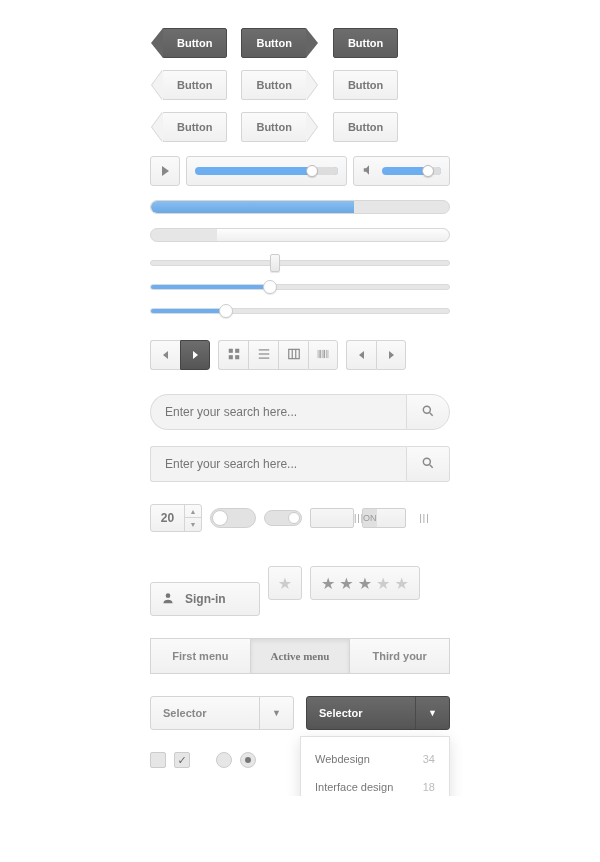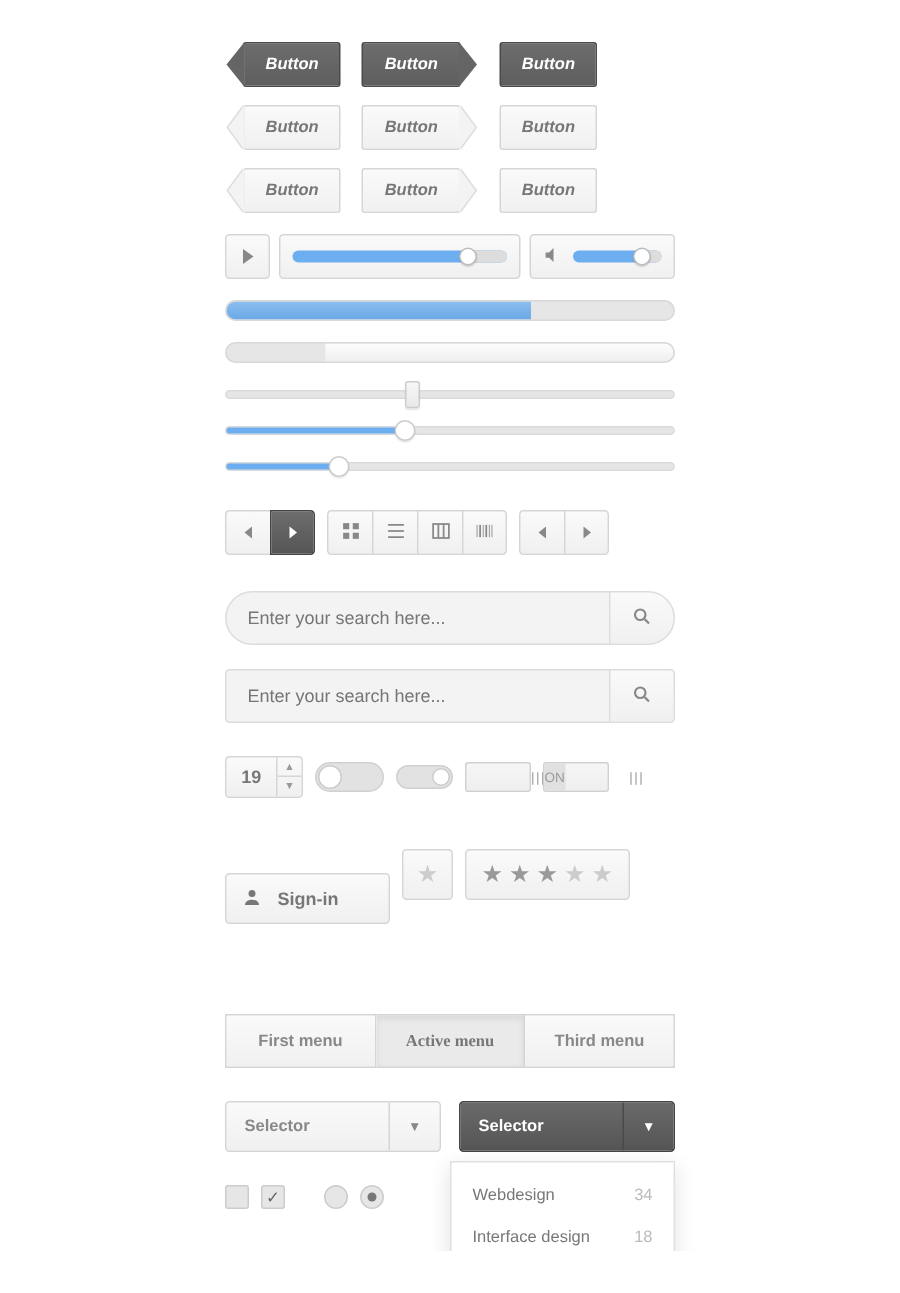--- a/index.html
+++ b/index.html
@@ -1,20 +1,20 @@
 <!DOCTYPE html>
 <html><head>
 <meta charset="utf-8">
 <style>
 * { box-sizing: border-box; margin: 0; padding: 0; }
 body { font-family: "Helvetica Neue", Arial, sans-serif; font-size: 12px; color: #666; background: #fff; width: 600px; padding: 28px 0; }
 .wrap { width: 300px; margin: 0 auto; }
 
 
-.btn-row { display: flex; gap: 10px; margin-bottom: 12px; font-style: italic; }
+.btn-row { display: flex; gap: 10px; margin-bottom: 12px; }
 .btn-row.wide { gap: 14px; }
 .tag-btn { position: relative; height: 30px; display: flex; align-items: center; justify-content: center; padding: 0 14px; font-size: 11px; font-weight: bold; cursor: pointer; border-radius: 2px; }
 .tag-btn.dark { background: linear-gradient(#6d6d6d, #5e5e5e); color: #fff; border: 1px solid #4a4a4a; }
 .tag-btn.light { background: linear-gradient(#fafafa, #f0f0f0); color: #777; border: 1px solid #d5d5d5; }
 .arrow-l::before, .arrow-r::after { content:''; position:absolute; top:50%; width:0; height:0; border-top:15px solid transparent; border-bottom:15px solid transparent; margin-top:-15px; }
 .arrow-l.dark::before { left:-12px; border-right:12px solid #656565; }
 .arrow-r.dark::after { right:-12px; border-left:12px solid #656565; }
 .arrow-l.light::before { left:-11px; border-right:11px solid #f3f3f3; filter: drop-shadow(-1px 0 0 #d5d5d5); }
 .arrow-r.light::after { right:-11px; border-left:11px solid #f3f3f3; filter: drop-shadow(1px 0 0 #d5d5d5); }
 
@@ -74,21 +74,21 @@
 
 .sign-btn { flex:1; height:34px; border:1px solid #d5d5d5; border-radius:3px; background:linear-gradient(#fafafa,#f0f0f0); display:flex; align-items:center; padding:0 10px; gap:10px; cursor:pointer; font-weight:bold; color:#777; font-size:12px;margin-top:32px; }
 
 .stars { display:flex; gap:4px; align-items:center; height:34px; border:1px solid #d5d5d5; border-radius:3px; background:linear-gradient(#fafafa,#f0f0f0); padding:0 10px; }
 .star { font-size:16px; color:#ccc; cursor:pointer; }
 .star.on { color:#999; }
 .star-single { width:34px; height:34px; border:1px solid #d5d5d5; border-radius:3px; background:linear-gradient(#fafafa,#f0f0f0); display:flex; align-items:center; justify-content:center; font-size:16px; color:#ccc; cursor:pointer; }
 
 
 .tabs { display:flex; margin-top:22px; }
-.tab { flex:1; height:36px; border:1px solid #d5d5d5; display:flex; align-items:center; justify-content:center; font-weight:bold; color:#888; font-size:11px; background:linear-gradient(#fafafa,#f0f0f0); cursor:pointer;margin-top:38px; }
+.tab { flex:1; height:36px; border:1px solid #d5d5d5; display:flex; align-items:center; justify-content:center; font-weight:bold; color:#888; font-size:11px; background:linear-gradient(#fafafa,#f0f0f0); cursor:pointer; }
 .tab + .tab { border-left:0; }
 .tab.active { background:#eaeaea; color:#777; box-shadow: inset 0 2px 4px rgba(0,0,0,0.08); font-family: Liberation Serif, serif; }
 
 
 .selrow { display:flex; gap:12px; margin-top:22px; position:relative; }
 .selector { flex:1; height:34px; display:flex; border-radius:3px; overflow:hidden; cursor:pointer; }
 .selector.light { border:1px solid #d5d5d5; background:linear-gradient(#fafafa,#f0f0f0); color:#888; }
 .selector.dark { background:linear-gradient(#6a6a6a,#555); color:#fff; border:1px solid #444; }
 .selector .lbl { flex:1; display:flex; align-items:center; padding:0 12px; font-weight:bold; font-size:11px; }
 .selector .dd { width:34px; display:flex; align-items:center; justify-content:center; font-size:9px; }
@@ -261,21 +261,21 @@
     <div class="sbtn">
         <span><svg viewBox="0 0 24 24" fill="none" stroke="currentColor" stroke-width="2.5">
             <circle cx="10" cy="10" r="6"></circle>
             <line x1="15" y1="15" x2="20" y2="20"></line>
           </svg></span>
       </div>
   </div>
 
   <div class="ctrl-row">
     <div class="stepper">
-      <div class="val">19</div>
+      <div class="val">20</div>
       <div class="arrs">
           <div>▲</div>
           <div>▼</div>
         </div>
     </div>
     <div class="toggle-pill">
         <div class="circle" style="left:1px;"></div>
       </div>
     <div class="toggle-pill sm">
         <div class="circle" style="right:1px;"></div>
@@ -309,21 +309,21 @@
   </div>
 
   <div class="tabs">
     <div class="tab">
         <span>First menu</span>
       </div>
     <div class="tab active">
         <span>Active menu</span>
       </div>
     <div class="tab">
-        <span>Third menu</span>
+        <span>Third your</span>
       </div>
   </div>
 
   <div class="selrow">
     <div class="selector light">
       <div class="lbl">Selector</div>
       <div class="dd">▼</div>
     </div>
     <div class="selector dark">
       <div class="lbl">Selector</div>

